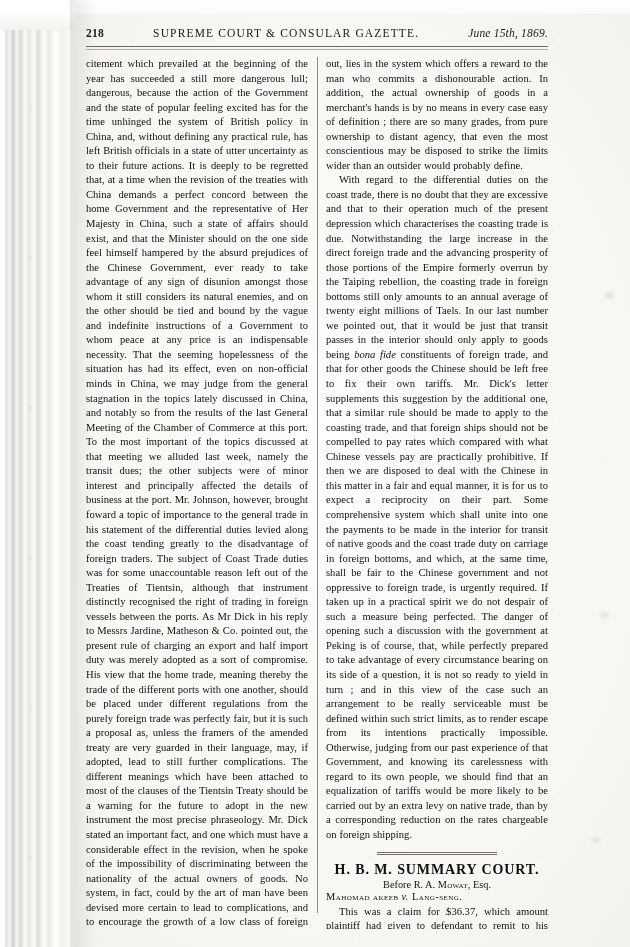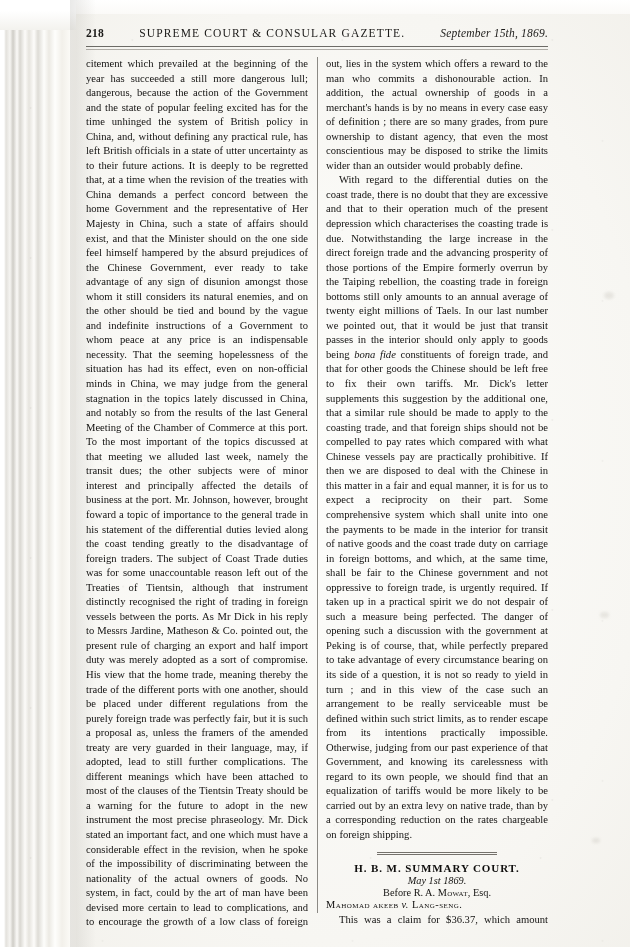--- a/index.html
+++ b/index.html
@@ -171,21 +171,21 @@
     background: linear-gradient(180deg,
       #5d5a54 0px, #5d5a54 1px,
       transparent 1px, transparent 2px,
       #5d5a54 2px, #5d5a54 3px,
       transparent 3px);
     opacity: 0.85;
   }
 
   .court-head {
     text-align: center;
-    font-size: 11px;
+    font-size: 14px;
     letter-spacing: 0.9px;
     color: #100f0e;
     margin: 3px 0 0 0;
     font-weight: bold;
   }
   .court-date {
     text-align: center;
     font-style: italic;
     font-size: 10.3px;
     margin: 1px 0 0 0;
@@ -226,21 +226,21 @@
   <div class="smudge" style="left:600px;top:612px;width:9px;height:6px;"></div>
   <div class="smudge" style="left:592px;top:838px;width:8px;height:5px;"></div>
   <div id="speckle"></div>
 </div>
 
 <div id="page">
 
   <div id="runhead">
     <span id="folio">218</span>
     <span id="runtitle">SUPREME COURT &amp; CONSULAR GAZETTE.</span>
-    <span id="rundate">September 15th, 1869.</span>
+    <span id="rundate">June 15th, 1869.</span>
   </div>
   <div id="headrule"></div>
   <div id="headrule2"></div>
 
   <div id="columns">
 
     <div class="col">
       <p class="body">citement which prevailed at the beginning of the year has succeeded a still more dangerous lull; dangerous, because the action of the Government and the state of popular feeling excited has for the time unhinged the system of British policy in China, and, without defining any practical rule, has left British officials in a state of utter uncertainty as to their future actions. It is deeply to be regretted that, at a time when the revision of the treaties with China demands a perfect concord between the home Government and the representative of Her Majesty in China, such a state of affairs should exist, and that the Minister should on the one side feel himself hampered by the absurd prejudices of the Chinese Government, ever ready to take advantage of any sign of disunion amongst those whom it still considers its natural enemies, and on the other should be tied and bound by the vague and indefinite instructions of a Government to whom peace at any price is an indispensable necessity. That the seeming hopelessness of the situation has had its effect, even on non-official minds in China, we may judge from the general stagnation in the topics lately discussed in China, and notably so from the results of the last General Meeting of the Chamber of Commerce at this port. To the most important of the topics discussed at that meeting we alluded last week, namely the transit dues; the other subjects were of minor interest and principally affected the details of business at the port. Mr. Johnson, however, brought foward a topic of importance to the general trade in his statement of the differential duties levied along the coast tending greatly to the disadvantage of foreign traders. The subject of Coast Trade duties was for some unaccountable reason left out of the Treaties of Tientsin, although that instrument distinctly recognised the right of trading in foreign vessels between the ports. As Mr Dick in his reply to Messrs Jardine, Matheson &amp; Co. pointed out, the present rule of charging an export and half import duty was merely adopted as a sort of compromise. His view that the home trade, meaning thereby the trade of the different ports with one another, should be placed under different regulations from the purely foreign trade was perfectly fair, but it is such a proposal as, unless the framers of the amended treaty are very guarded in their language, may, if adopted, lead to still further complications. The different meanings which have been attached to most of the clauses of the Tientsin Treaty should be a warning for the future to adopt in the new instrument the most precise phraseology. Mr. Dick stated an important fact, and one which must have a considerable effect in the revision, when he spoke of the impossibility of discriminating between the nationality of the actual owners of goods. No system, in fact, could by the art of man have been devised more certain to lead to complications, and to encourage the growth of a low class of foreign agencies than the one adopted. It is no reproach to British merchants generally, that men should be found ready to make declarations of ownership of goods in which they have no interest : such men exist in every community, or, if they do not, will readily appear when the opportunity is granted. The fault, as we have before pointed</p>
     </div>
 
@@ -249,21 +249,20 @@
     </div>
 
     <div class="col">
       <p class="body">out, lies in the system which offers a reward to the man who commits a dishonourable action. In addition, the actual ownership of goods in a merchant's hands is by no means in every case easy of definition ; there are so many grades, from pure ownership to distant agency, that even the most conscientious may be disposed to strike the limits wider than an outsider would probably define.</p>
       <p class="body indent">With regard to the differential duties on the coast trade, there is no doubt that they are excessive and that to their operation much of the present depression which characterises the coasting trade is due. Notwithstanding the large increase in the direct foreign trade and the advancing prosperity of those portions of the Empire formerly overrun by the Taiping rebellion, the coasting trade in foreign bottoms still only amounts to an annual average of twenty eight millions of Taels. In our last number we pointed out, that it would be just that transit passes in the interior should only apply to goods being <i>bona fide</i> constituents of foreign trade, and that for other goods the Chinese should be left free to fix their own tariffs. Mr. Dick's letter supplements this suggestion by the additional one, that a similar rule should be made to apply to the coasting trade, and that foreign ships should not be compelled to pay rates which compared with what Chinese vessels pay are practically prohibitive. If then we are disposed to deal with the Chinese in this matter in a fair and equal manner, it is for us to expect a reciprocity on their part. Some comprehensive system which shall unite into one the payments to be made in the interior for transit of native goods and the coast trade duty on carriage in foreign bottoms, and which, at the same time, shall be fair to the Chinese government and not oppressive to foreign trade, is urgently required. If taken up in a practical spirit we do not despair of such a measure being perfected. The danger of opening such a discussion with the government at Peking is of course, that, while perfectly prepared to take advantage of every circumstance bearing on its side of a question, it is not so ready to yield in turn ; and in this view of the case such an arrangement to be really serviceable must be defined within such strict limits, as to render escape from its intentions practically impossible. Otherwise, judging from our past experience of that Government, and knowing its carelessness with regard to its own people, we should find that an equalization of tariffs would be more likely to be carried out by an extra levy on native trade, than by a corresponding reduction on the rates chargeable on foreign shipping.</p>
 
       <div class="sep"></div>
 
       <div>
         <p class="court-head">H. B. M. SUMMARY COURT.</p>
-        <p class="court-date">May 1st 1869.</p>
         <p class="court-before">Before R. A. <span class="sc">Mowat</span>, Esq.</p>
         <p class="court-case">Mahomad akeeb <i>v.</i> Lang-seng.</p>
         <p class="body indent">This was a claim for $36.37, which amount plaintiff had given to defendant to remit to his (plaintiff's) brother in Rangoon, and which it was alleged had not been sent.</p>
 
       </div>
     </div>
 
   </div>
 </div>
 

